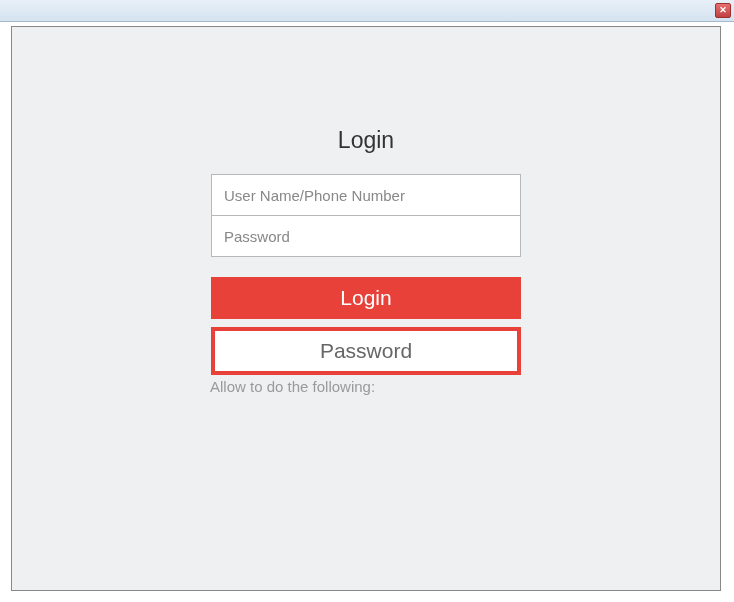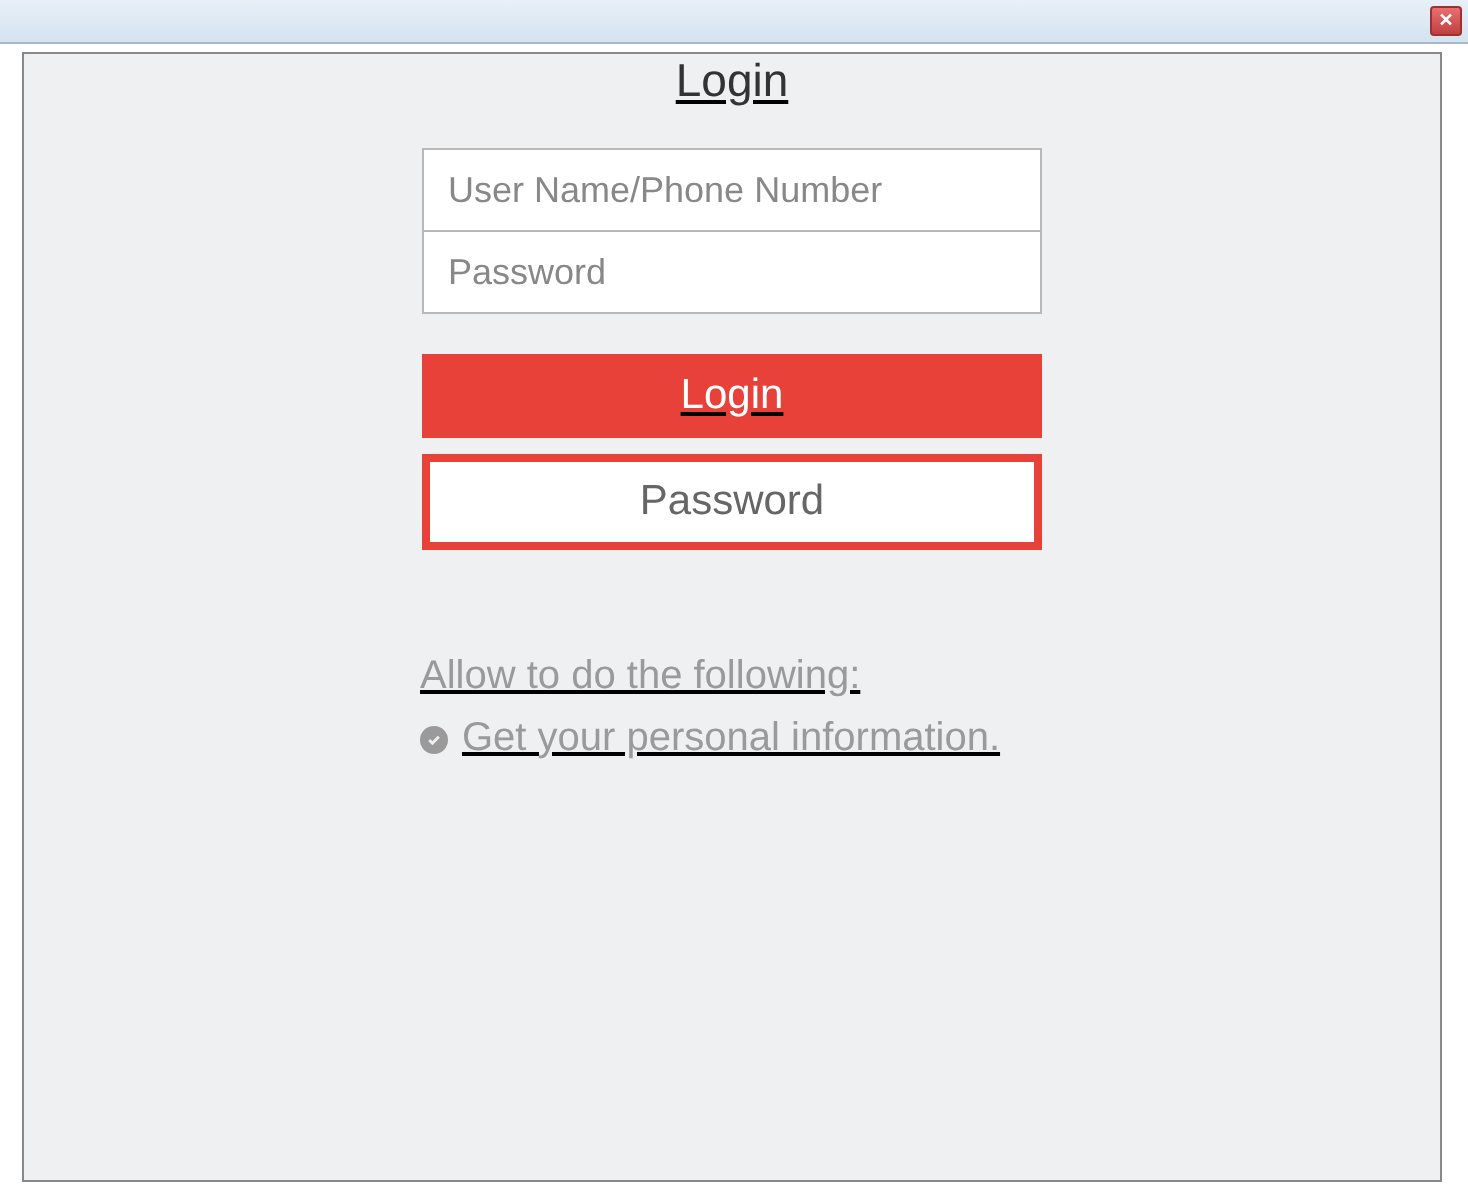--- a/index.html
+++ b/index.html
@@ -41,21 +41,21 @@
       line-height: 1;
     }
     .panel {
       position: absolute;
       top: 26px;
       left: 11px;
       right: 13px;
       bottom: 11px;
       border: 1px solid #888;
       background: #eef0f2;
-      text-decoration: underline;
+      padding-top: 100px;
     }
     .form-container {
       width: 310px;
       margin: 0 auto;
     }
     .heading {
       text-align: center;
       font-size: 23px;
       color: #333;
       font-weight: 400;
@@ -64,21 +64,21 @@
     .input-group {
       border: 1px solid #b8b8b8;
       background: #fff;
     }
     .input-field {
       width: 100%;
       height: 40px;
       border: none;
       outline: none;
       padding: 0 12px;
-      font-size: 18px;
+      font-size: 15px;
       color: #737373;
       background: transparent;
       font-family: inherit;
     }
     .input-field::placeholder {
       color: #888;
     }
     .input-divider {
       height: 1px;
       background: #b8b8b8;
@@ -109,23 +109,22 @@
       width: 100%;
       height: 100%;
       background: #fff;
       border: none;
       font-size: 21px;
       color: #666;
       cursor: pointer;
       font-family: inherit;
     }
     .permissions {
-      margin-top: 48px;
       color: #9a9a9a;
-      font-size: 20px;
+      font-size: 15px;
       line-height: 1.55;
       margin-left: -1px;
     }
     .perm-heading {
       font-weight: 400;
     }
     .perm-item {
       display: flex;
       align-items: center;
       gap: 7px;
@@ -166,24 +165,16 @@
     </div>
 
     <button class="btn btn-login">Login</button>
 
     <div class="btn-register-wrap">
       <button class="btn-register">Password</button>
     </div>
 
     <div class="permissions">
       <div class="perm-heading">Allow to do the following:</div>
-      <div class="perm-item">
-        <span class="perm-bullet">
-          <svg class="perm-check" viewBox="0 0 10 10">
-              <path d="M2 5 L4 7 L8 3" stroke="#eef0f2" stroke-width="1.8" fill="none"></path>
-            </svg>
-        </span>
-        <span>Get your personal information.</span>
-      </div>
     </div>
 
   </div>
 </div>
 
 </body></html>

